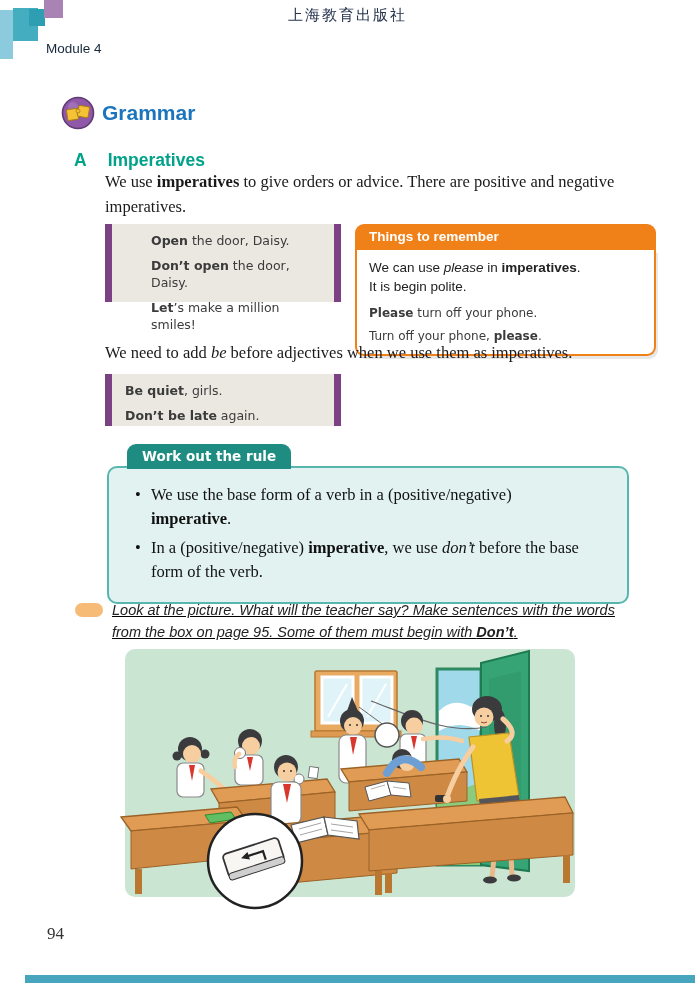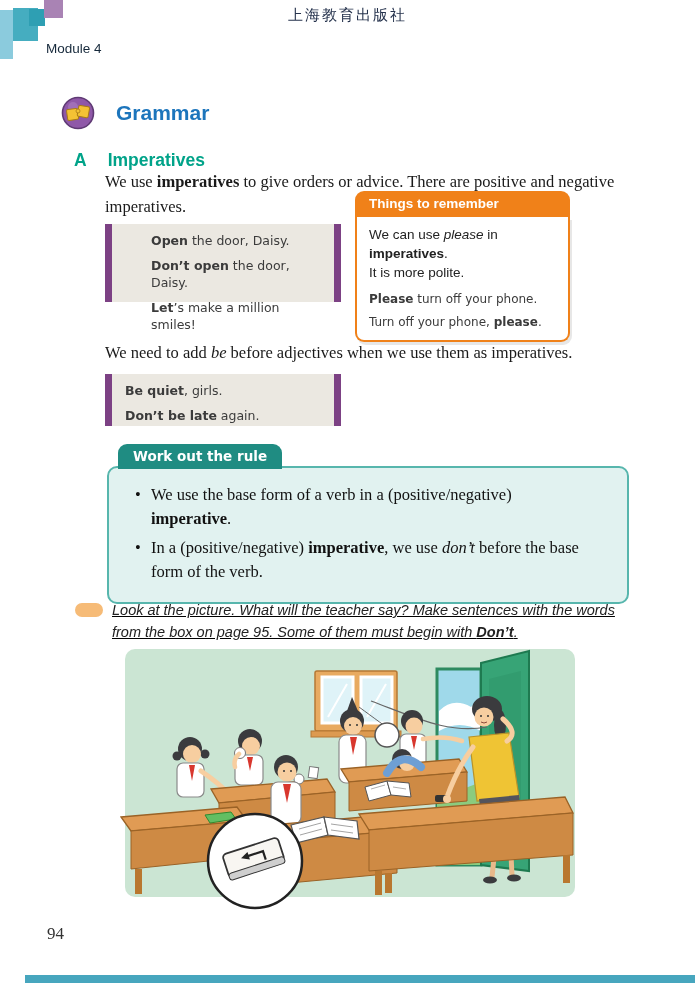--- a/index.html
+++ b/index.html
@@ -9,43 +9,43 @@
 
   .publisher{position:absolute;top:6px;left:0;right:0;text-align:center;font-size:15px;letter-spacing:2px;color:#26334D;}
 
   .sq{position:absolute;}
   .sq-blue{left:0;top:10px;width:13px;height:49px;background:#8BCBDD;}
   .sq-teal{left:13px;top:8px;width:25px;height:33px;background:#45ADC0;}
   .sq-teal-dark{left:29px;top:9px;width:16px;height:17px;background:#2E9FB3;}
   .sq-purple{left:44px;top:0;width:19px;height:18px;background:#A983B4;}
   .module{position:absolute;left:46px;top:41px;font-family:"Liberation Sans",sans-serif;font-size:13.5px;color:#16293B;}
 
-  .grammar-head{position:absolute;left:61px;top:96px;display:flex;align-items:center;gap:21px;}
+  .grammar-head{position:absolute;left:61px;top:96px;display:flex;align-items:center;gap:7px;}
   .grammar-title{font-family:"Liberation Sans",sans-serif;font-weight:bold;font-size:21px;color:#1C75BC;}
 
   .section-head{position:absolute;left:74px;top:150px;font-family:"Liberation Sans",sans-serif;font-weight:bold;font-size:17.5px;color:#00A389;}
   .sec-letter{margin-right:21px;}
 
   .intro{position:absolute;left:105px;top:169px;width:516px;font-size:16.5px;line-height:25px;color:#1A1A1A;margin:0;}
 
   .example-box{position:absolute;left:105px;width:236px;background:#EBE8E1;border-left:7px solid #7C4184;border-right:7px solid #7C4184;font-family:"DejaVu Sans",sans-serif;font-size:12.5px;color:#3B3B3B;padding:8px 6px 6px 13px;box-sizing:border-box;}
   .box1{top:224px;height:78px;padding-left:39px;}
   .box2{top:374px;height:52px;}
   .example-line{margin:0 0 8px 0;line-height:17px;}
 
-  .remember{position:absolute;left:355px;top:191px;width:215px;box-sizing:border-box;border-radius:12px;}
+  .remember{position:absolute;left:355px;top:224px;width:301px;box-sizing:border-box;border-radius:12px;}
   .remember-head{background:#F08119;color:#fff;font-family:"Liberation Sans",sans-serif;font-weight:bold;font-size:13.5px;padding:5px 14px 6px;border-radius:9px 9px 0 0;}
   .remember-body{background:#fff;border:2px solid #F08119;border-top:none;border-radius:0 0 9px 9px;padding:8px 12px 10px 12px;box-shadow:2px 3px 0 rgba(120,120,120,0.18);}
   .remember-note{font-family:"Liberation Sans",sans-serif;font-size:13.5px;color:#222;line-height:19px;margin:0 0 9px 0;}
   .remember-ex{font-family:"DejaVu Sans",sans-serif;font-size:12px;color:#3B3B3B;margin:7px 0 0 0;line-height:16px;}
 
   .be-note{position:absolute;left:105px;top:343px;width:560px;font-size:16.5px;color:#1A1A1A;margin:0;}
 
   .rule{position:absolute;left:107px;top:444px;width:522px;box-sizing:border-box;}
-  .rule-tab{display:inline-block;background:#1F8C82;color:#fff;font-family:"DejaVu Sans",sans-serif;font-weight:bold;font-size:13.5px;padding:4px 15px 5px;border-radius:9px 9px 0 0;position:relative;z-index:2;margin-left:11px;text-align:right;}
+  .rule-tab{display:inline-block;background:#1F8C82;color:#fff;font-family:"DejaVu Sans",sans-serif;font-weight:bold;font-size:13.5px;padding:4px 15px 5px;border-radius:9px 9px 0 0;position:relative;z-index:2;margin-left:20px;text-align:right;}
   .rule-body{background:#E1F2F0;border:2px solid #57B6AD;border-radius:10px;padding:15px 36px 13px 16px;margin-top:-3px;position:relative;z-index:1;box-sizing:border-box;}
   .rule-body ul{margin:0;padding:0 0 0 14px;list-style:none;}
   .rule-body li{font-family:"Liberation Serif",serif;font-size:16.5px;line-height:24px;color:#111;position:relative;padding-left:12px;margin-bottom:5px;}
   .rule-body li::before{content:"\2022";position:absolute;left:-4px;}
 
   .activity{position:absolute;left:75px;top:600px;width:552px;display:flex;gap:9px;text-decoration:underline;}
   .activity-marker{width:28px;height:14px;background:#F6BB77;border-radius:7px;margin-top:3px;flex:none;}
   .activity-text{margin:0;font-family:"Liberation Sans",sans-serif;font-style:italic;font-size:14.5px;line-height:21.5px;color:#222;width:522px;}
 
   .illustration{position:absolute;left:119px;top:649px;width:460px;height:262px;}
@@ -85,21 +85,21 @@
 
   <div class="example-box box1">
     <div class="example-line"><span class="b">Open</span><span> the door, Daisy.</span></div>
     <div class="example-line"><span class="b">Don’t open</span><span> the door, Daisy.</span></div>
     <div class="example-line"><span class="b">Let</span><span>’s make a million smiles!</span></div>
   </div>
 
   <div class="remember">
     <div class="remember-head">Things to remember</div>
     <div class="remember-body">
-      <p class="remember-note"><span>We can use </span><span class="i">please</span><span> in </span><span class="b">imperatives</span><span>.</span><br><span>It is more polite.</span></p>
+      <p class="remember-note"><span>We can use </span><span class="i">please</span><span> in </span><span class="b">imperatives</span><span>.</span><br><span>It is begin polite.</span></p>
       <div class="remember-ex"><span class="b">Please</span><span> turn off your phone.</span></div>
       <div class="remember-ex"><span>Turn off your phone, </span><span class="b">please</span><span>.</span></div>
     </div>
   </div>
 
   <p class="be-note"><span>We need to add </span><span class="i">be</span><span> before adjectives when we use them as imperatives.</span></p>
 
   <div class="example-box box2">
     <div class="example-line"><span class="b">Be quiet</span><span>, girls.</span></div>
     <div class="example-line"><span class="b">Don’t be late</span><span> again.</span></div>

